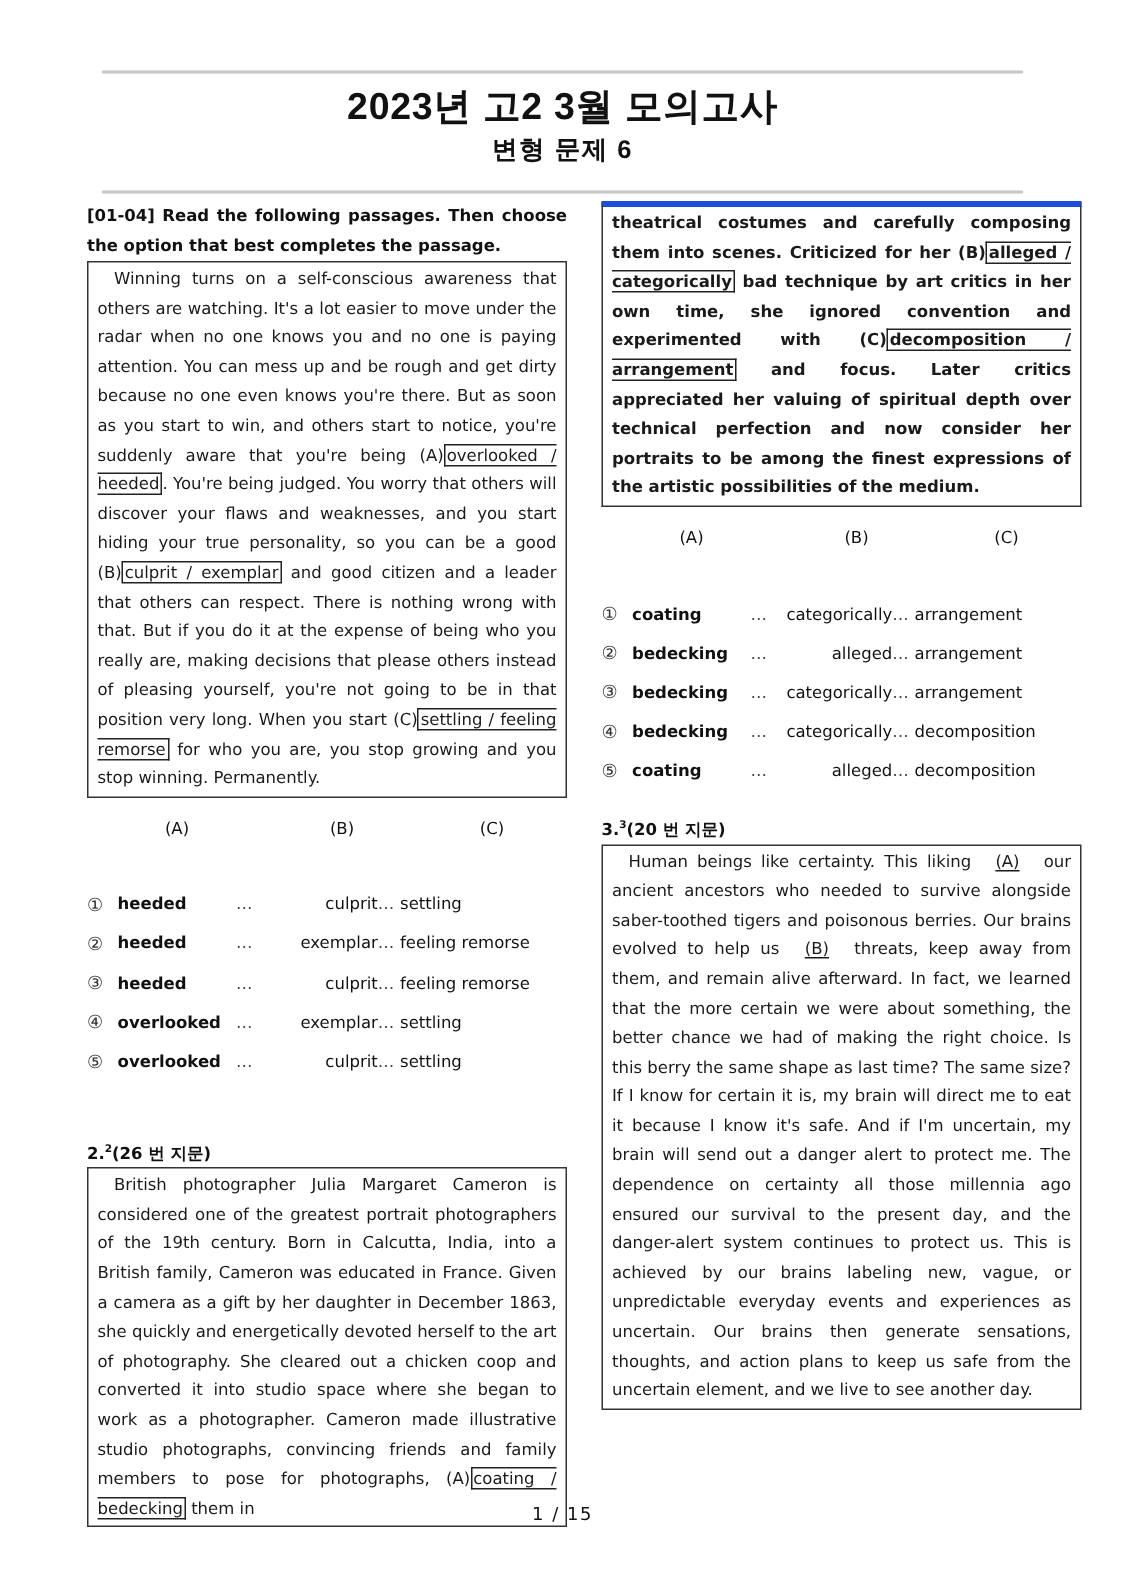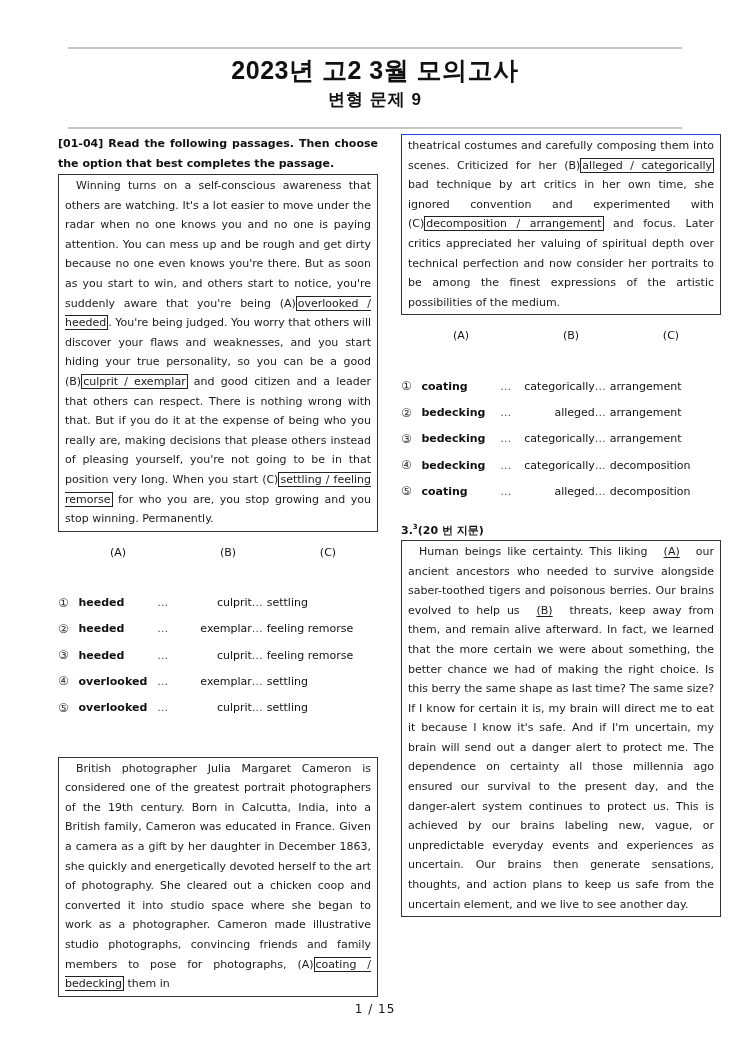--- a/index.html
+++ b/index.html
@@ -23,21 +23,21 @@
   .col.left { left: 46px; top: 134px; }
   .col.right { left: 389px; top: 134px; }
   .instr { font-size: 11px; font-weight: bold; line-height: 20px; text-align: justify; }
   .qhead { font-size: 11px; font-weight: bold; line-height: 18px; margin-top: 0; }
   .qhead sup { font-size: 7px; }
   .passage {
     border: 1px solid #333; border-top: 1.5px solid #333;
     padding: 1px 6px 2px 6px; font-size: 11px; line-height: 19.6px;
     text-align: justify; color: #1a1a1a;
   }
-  .passage.cont { border-top: 1px solid #1d4ed8; }
+  .passage.cont { border-top: 4px solid #1d4ed8; font-weight: bold; }
   .indent { display: inline-block; width: 11px; }
   .boxed { border: 1px solid #222; padding: 0 1px; }
   .blank { display: inline-block; text-decoration: underline; text-underline-offset: 2px; padding: 0 10px; }
   .choices { margin-top: 14px; font-size: 11px; }
   .choices .hdr { display: flex; height: 44px; }
   .choices .hdr span { display: inline-block; text-align: center; }
   .choice-row { display: flex; align-items: center; height: 26.2px; }
   .num { width: 22px; font-size: 12px; color: #333; }
   .c1 { width: 85px; font-weight: bold; }
   .dots { width: 16px; color: #444; }
@@ -46,21 +46,21 @@
   .pager {
     position: absolute; top: 1002px; left: 0; width: 750px; text-align: center;
     font-size: 12px; font-weight: normal; letter-spacing: 1px;
   }
 </style>
 </head>
 <body>
 
 <div class="hr top"></div>
 <div class="title">2023년 고2 3월 모의고사</div>
-<div class="subtitle">변형 문제 9</div>
+<div class="subtitle">변형 문제 6</div>
 <div class="hr bot"></div>
 
 <div class="col left">
   <div class="instr">[01-04] Read the following passages. Then choose the option that best completes the passage.</div>
 
   <div class="passage"><span class="indent"></span><span>Winning turns on a self-conscious awareness that others are watching. It's a lot easier to move under the radar when no one knows you and no one is paying attention. You can mess up and be rough and get dirty because no one even knows you're there. But as soon as you start to win, and others start to notice, you're suddenly aware that you're being (A)</span><span class="boxed">overlooked / heeded</span><span>. You're being judged. You worry that others will discover your flaws and weaknesses, and you start hiding your true personality, so you can be a good (B)</span><span class="boxed">culprit / exemplar</span><span> and good citizen and a leader that others can respect. There is nothing wrong with that. But if you do it at the expense of being who you really are, making decisions that please others instead of pleasing yourself, you're not going to be in that position very long. When you start (C)</span><span class="boxed">settling / feeling remorse</span><span> for who you are, you stop growing and you stop winning. Permanently.</span></div>
 
   <div class="choices">
       <div class="hdr">
         <span style="width: 120px;">(A)</span>
@@ -104,20 +104,23 @@
         <span class="c1">overlooked</span>
         <span class="dots">…</span>
         <span class="c2">culprit</span>
         <span class="dots">…</span>
         <span class="c3">settling</span>
       </div>
     </div>
 
   <div style="height:36px"></div>
 
+  <div class="qhead">
+    <span>2.</span><sup>2</sup><span>(26 번 지문)</span>
+  </div>
   <div class="passage"><span class="indent"></span><span>British photographer Julia Margaret Cameron is considered one of the greatest portrait photographers of the 19th century. Born in Calcutta, India, into a British family, Cameron was educated in France. Given a camera as a gift by her daughter in December 1863, she quickly and energetically devoted herself to the art of photography. She cleared out a chicken coop and converted it into studio space where she began to work as a photographer. Cameron made illustrative studio photographs, convincing friends and family members to pose for photographs, (A)</span><span class="boxed">coating / bedecking</span><span> them in</span></div>
 </div>
 
 <div class="col right">
   <div class="passage cont"><span>theatrical costumes and carefully composing them into scenes. Criticized for her (B)</span><span class="boxed">alleged / categorically</span><span> bad technique by art critics in her own time, she ignored convention and experimented with (C)</span><span class="boxed">decomposition / arrangement</span><span> and focus. Later critics appreciated her valuing of spiritual depth over technical perfection and now consider her portraits to be among the finest expressions of the artistic possibilities of the medium.</span></div>
 
   <div class="choices">
       <div class="hdr">
         <span style="width: 120px;">(A)</span>
         <span style="width: 100px;">(B)</span>

